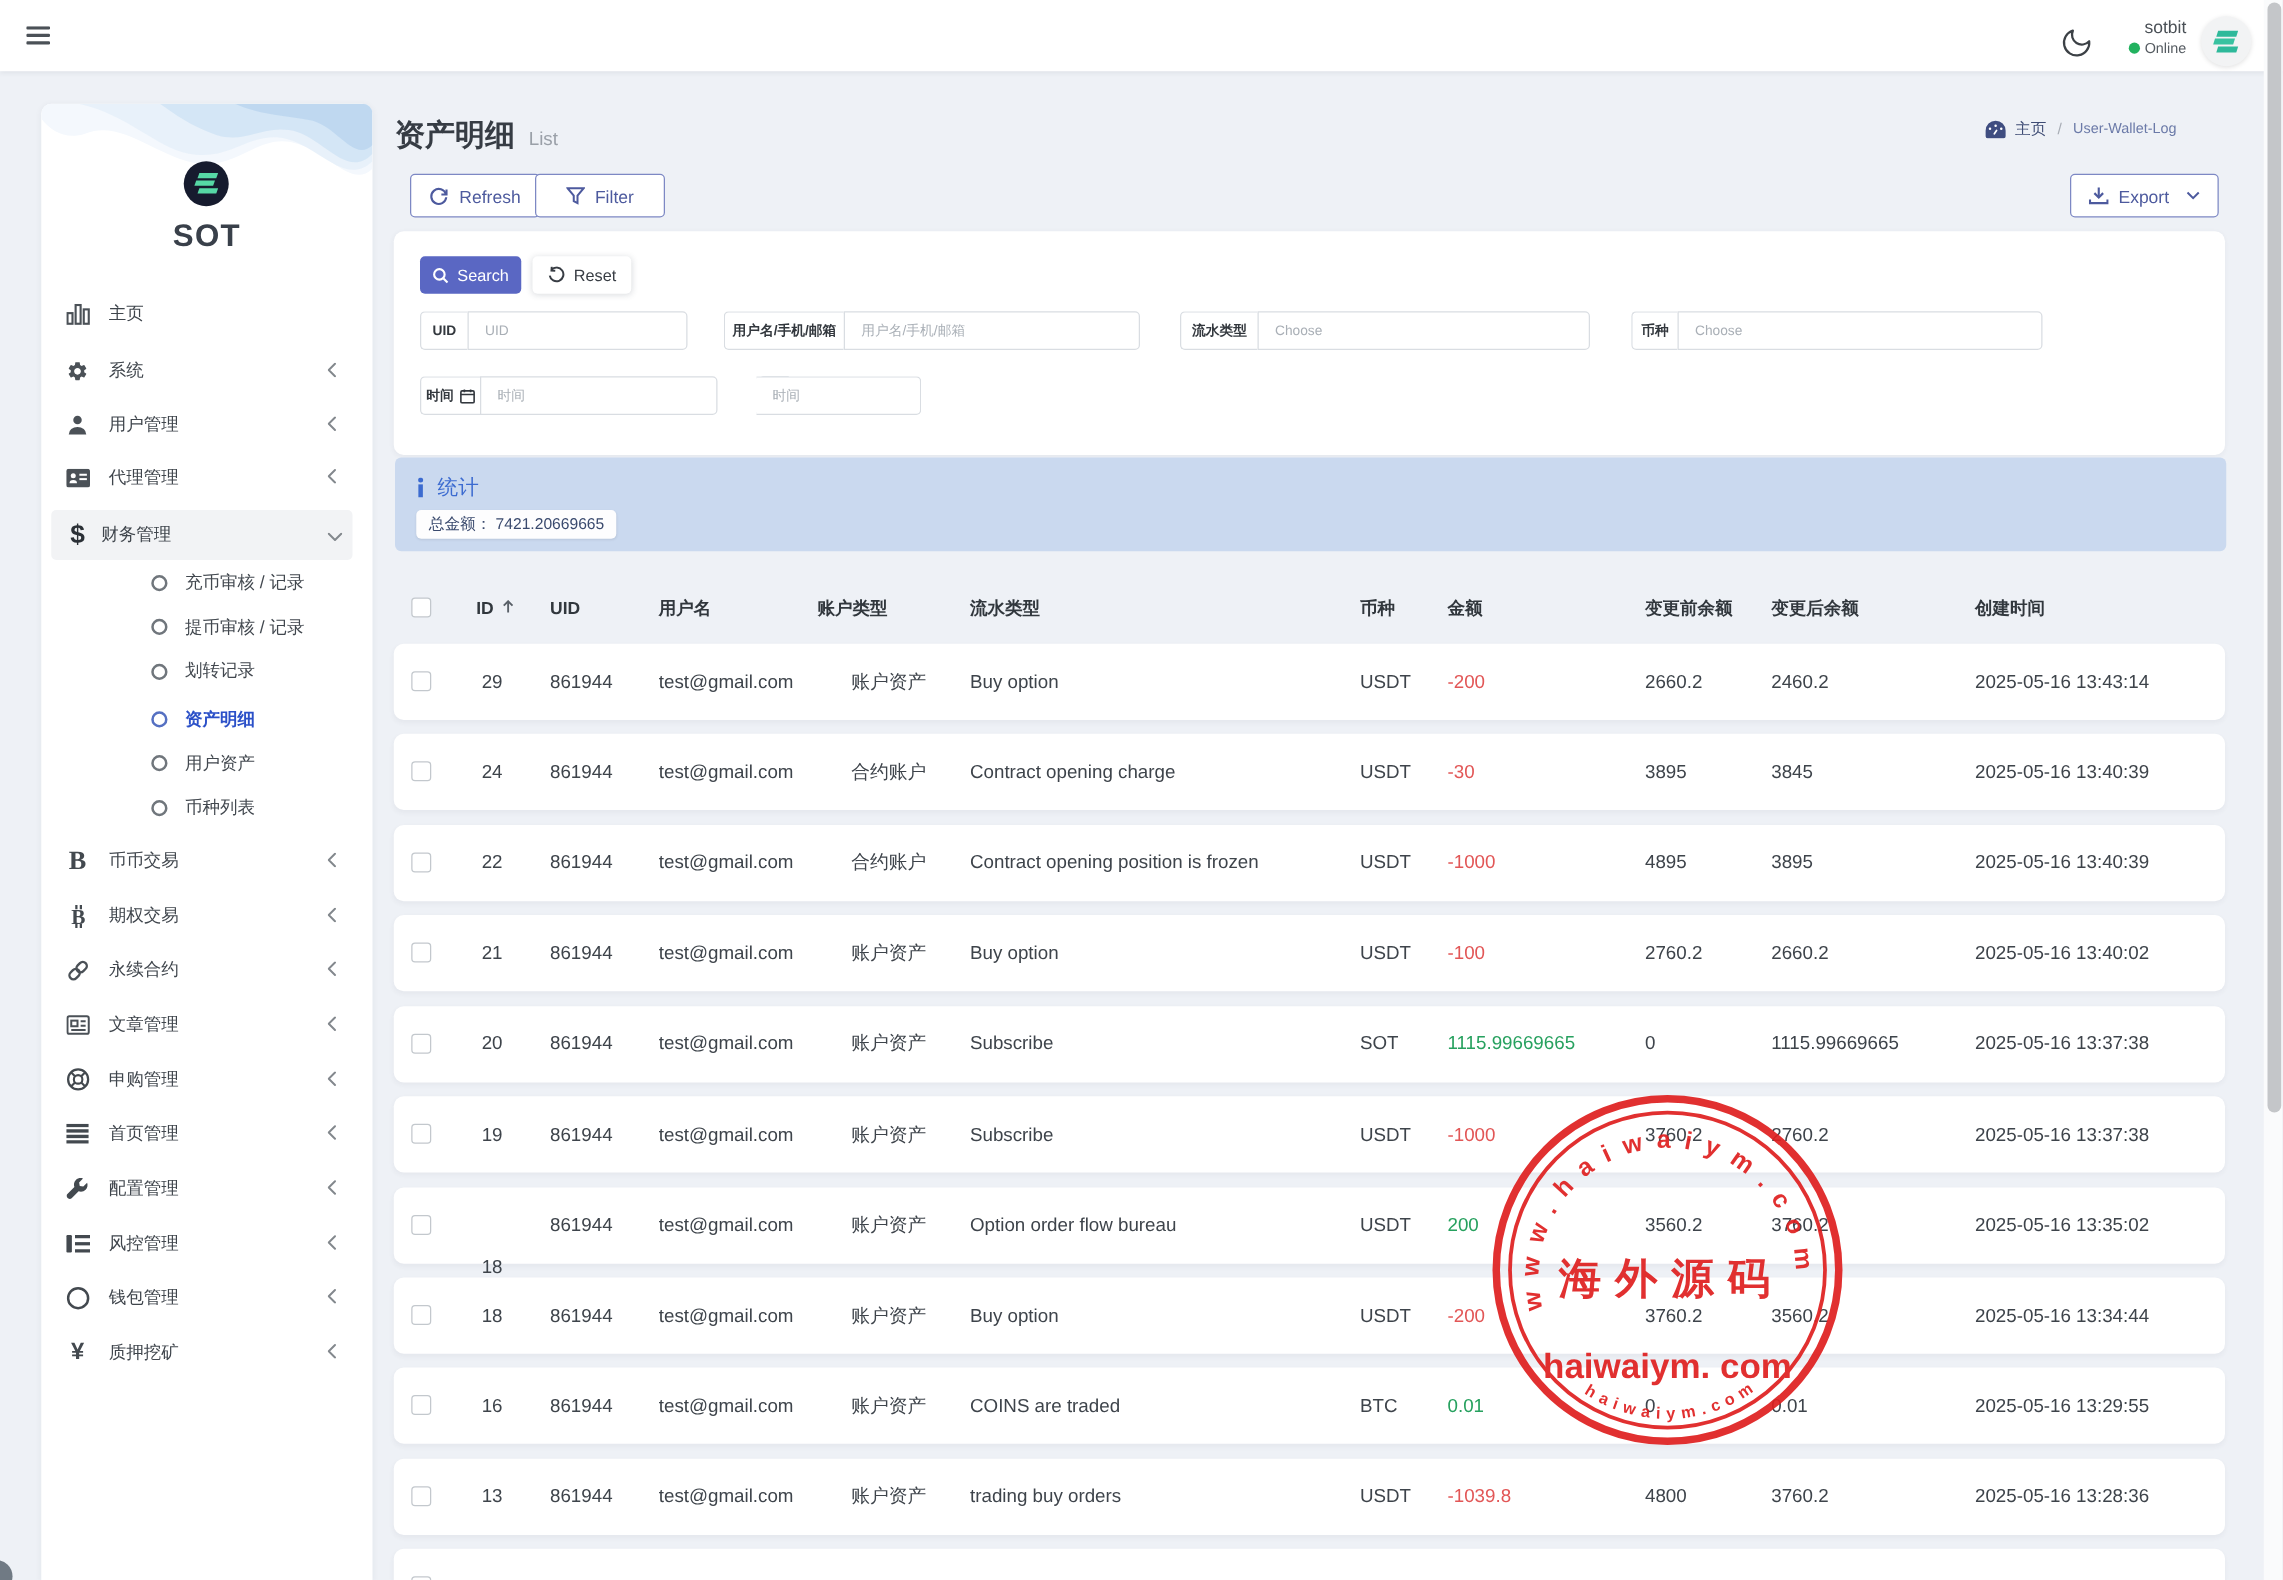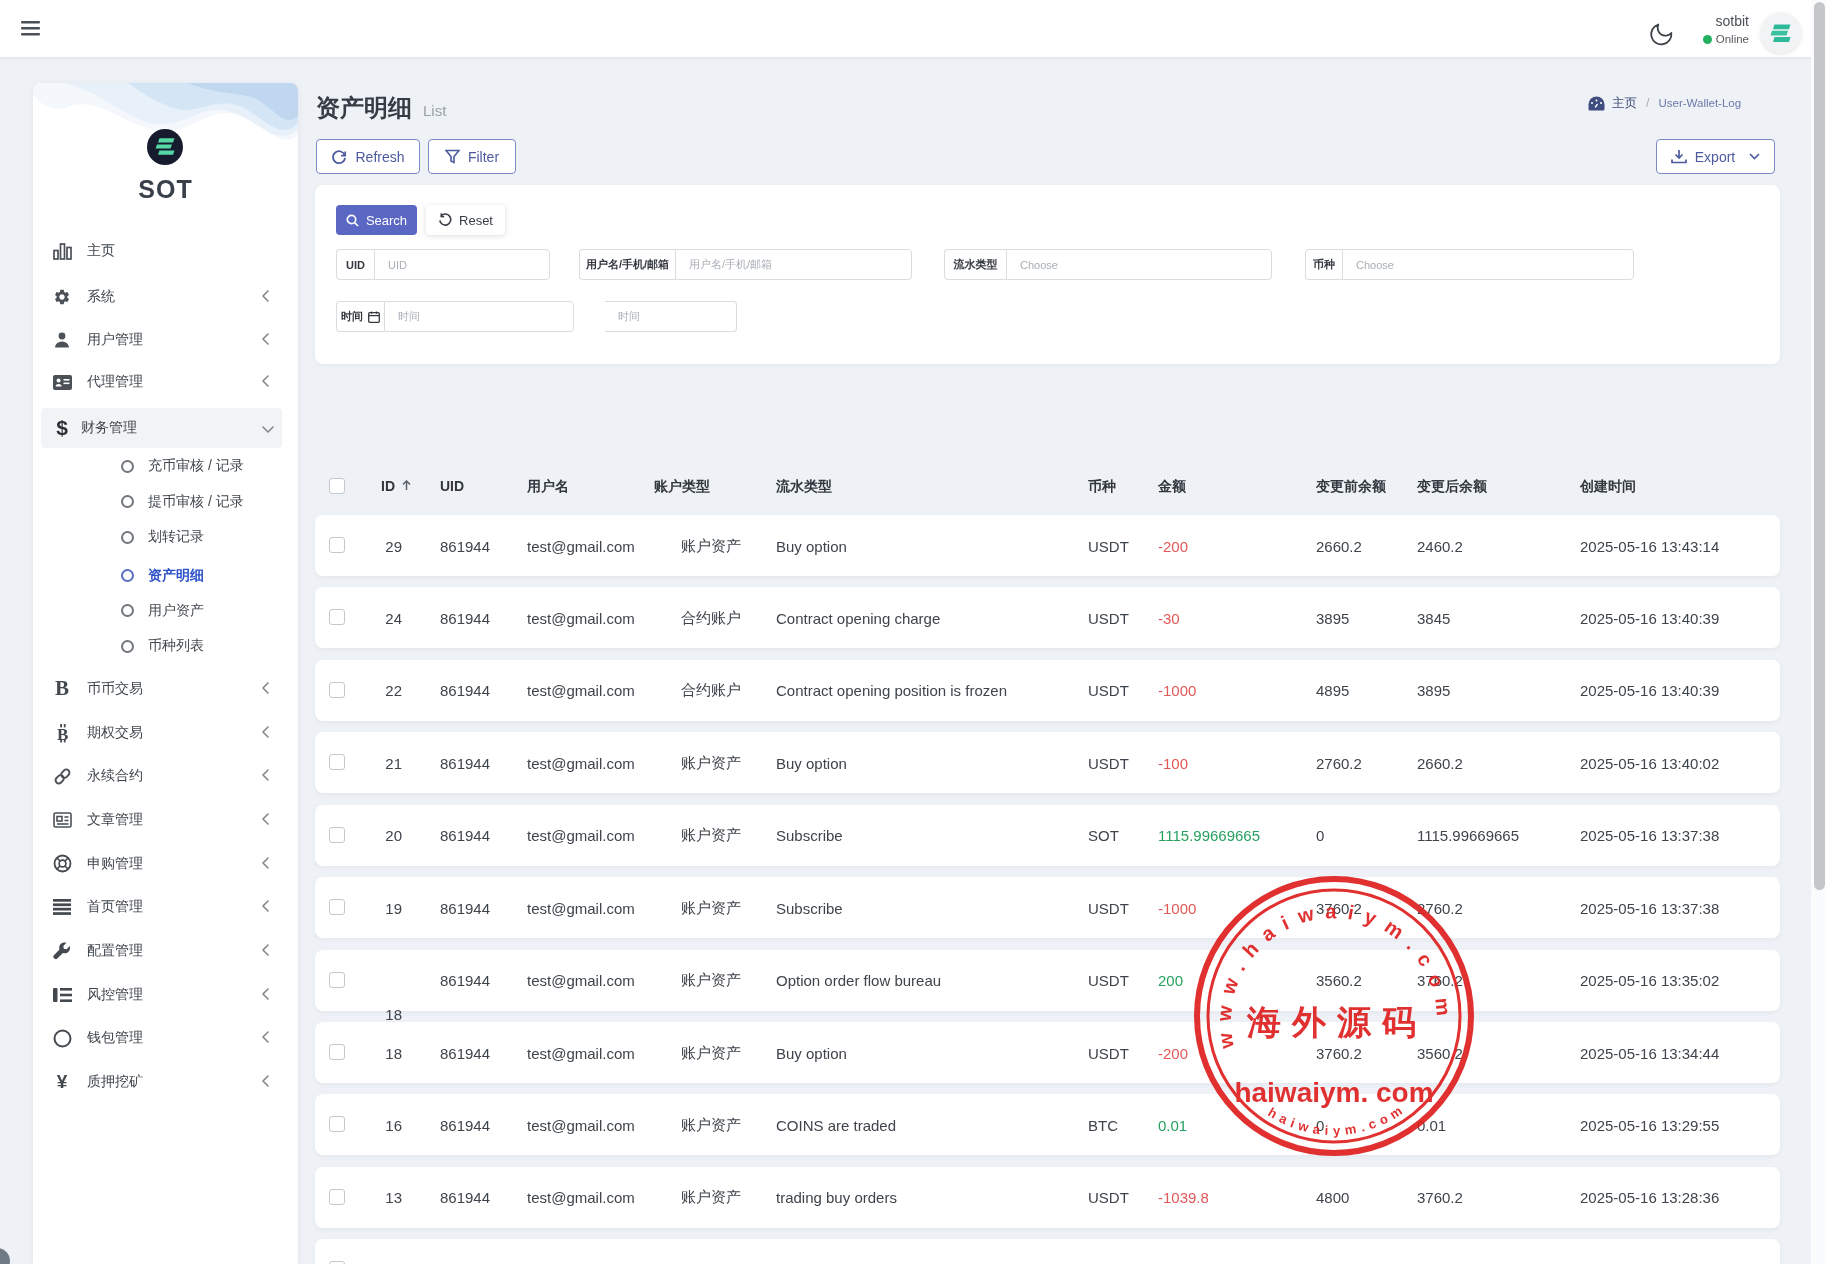--- a/index.html
+++ b/index.html
@@ -300,28 +300,28 @@
         <path d="M8.5,0.5 A8,8 0 0 1 16.5,8.5 L16.5,13 A1.5,1.5 0 0 1 15,14.5 L2,14.5 A1.5,1.5 0 0 1 0.5,13 L0.5,8.5 A8,8 0 0 1 8.5,0.5 Z" fill="#3f4d80"></path>
         <circle cx="4" cy="7" r="1" fill="#fff"></circle>
         <circle cx="8.5" cy="4.5" r="1" fill="#fff"></circle>
         <circle cx="13" cy="7" r="1" fill="#fff"></circle>
         <rect x="7.8" y="7.5" width="1.4" height="4.5" rx="0.7" fill="#fff" transform="rotate(35 8.5 9.5)"></rect>
       </svg>
 <span>主页</span>
       <span style="color:#a8adb5;margin:0 9px;">/</span>
       <span style="color:#6b7aa8;font-size:11.5px;">User-Wallet-Log</span>
     </div>
-<div class="btn-outline" style="left:316px;top:82px;width:104px;height:35px;">
+<div class="btn-outline" style="left:328px;top:82px;width:104px;height:35px;">
 <svg width="16" height="16" viewBox="0 0 16 16" fill="none" stroke="#4d5a9e" stroke-width="1.7">
         <path d="M13.8,6.5 A6,6 0 1 0 14,8.8"></path>
         <polyline points="14.2,2.5 14.2,6.6 10.1,6.6" fill="none"></polyline>
       </svg>
 <span>Refresh</span>
     </div>
-<div class="btn-outline" style="left:428px;top:82px;width:88px;height:35px;text-align:right;">
+<div class="btn-outline" style="left:428px;top:82px;width:104px;height:35px;text-align:right;">
 <svg width="15" height="15" viewBox="0 0 15 15" fill="none" stroke="#4d5a9e" stroke-width="1.6">
         <path d="M1,1.5 L14,1.5 L9,7.5 L9,13.5 L6,12 L6,7.5 Z"></path>
       </svg>
 <span>Filter</span>
     </div>
 <div class="btn-outline" style="left:1656px;top:82px;width:119px;height:35px;">
 <svg width="16" height="15" viewBox="0 0 16 15" fill="none" stroke="#4d5a9e" stroke-width="1.7">
         <line x1="8" y1="1" x2="8" y2="9"></line>
         <polyline points="4.5,5.5 8,9 11.5,5.5"></polyline>
         <path d="M1,10.5 L1,13.5 L15,13.5 L15,10.5"></path>
@@ -352,20 +352,28 @@
     <div class="ipt" style="left:1342px;top:192px;width:292px;">Choose</div>
 <div class="ipt-label" style="left:336px;top:244px;width:48px;gap:5px;">时间 <svg width="12" height="12" viewBox="0 0 12 12" fill="none" stroke="#33383e" stroke-width="1.3">
         <rect x="0.7" y="1.7" width="10.6" height="9.6" rx="1"></rect>
         <line x1="0.7" y1="4.6" x2="11.3" y2="4.6"></line>
         <line x1="3.5" y1="0.5" x2="3.5" y2="2.8"></line>
         <line x1="8.5" y1="0.5" x2="8.5" y2="2.8"></line>
       </svg></div>
 <div class="ipt" style="left:384px;top:244px;width:190px;">时间</div>
 <div class="ipt-label" style="left:581px;top:244px;width:24px;border-right:1px solid #d9dde2;border-radius:4px 0 0 4px;font-weight:normal;color:#5a6068;margin-left:26px;">To</div>
 <div class="ipt" style="left:605px;top:244px;width:132px;border-left:none;">时间</div>
+<div class="abs" style="left:316px;top:309px;width:1465px;height:75px;background:#cad9ef;border-radius:5px;">
+<div style="position:absolute;left:17px;top:13px;display:flex;align-items:center;font-size:16.5px;color:#3c6bd0;">
+<svg width="7" height="16" viewBox="0 0 7 16" style="margin-right:10px;">
+          <circle cx="3.5" cy="2" r="2" fill="#3c6bd0"></circle>
+          <rect x="1.7" y="5.5" width="3.6" height="10.5" fill="#3c6bd0"></rect>
+        </svg>统计</div>
+<div style="position:absolute;left:17px;top:42px;height:23px;background:#fdfdfe;border-radius:4px;display:flex;align-items:center;padding:0 10px;font-size:12.5px;color:#3a4a6e;box-shadow:0 1px 2px rgba(0,0,0,.08);">总金额： 7421.20669665</div>
+</div>
 <div class="cb" style="left:329px;top:421px;"></div>
 <div class="th" style="left:381px;top:421px;">ID <svg width="9" height="11" viewBox="0 0 9 11" fill="none" stroke="#596068" stroke-width="1.5" style="margin-left:3px;">
         <line x1="4.5" y1="1" x2="4.5" y2="10"></line>
         <polyline points="1,4.5 4.5,1 8,4.5"></polyline>
       </svg></div>
 <div class="th" style="left:440px;top:421px;">UID</div>
 <div class="th" style="left:527px;top:421px;">用户名</div>
 <div class="th" style="left:654px;top:421px;">账户类型</div>
 <div class="th" style="left:776px;top:421px;">流水类型</div>
 <div class="th" style="left:1088px;top:421px;">币种</div>

